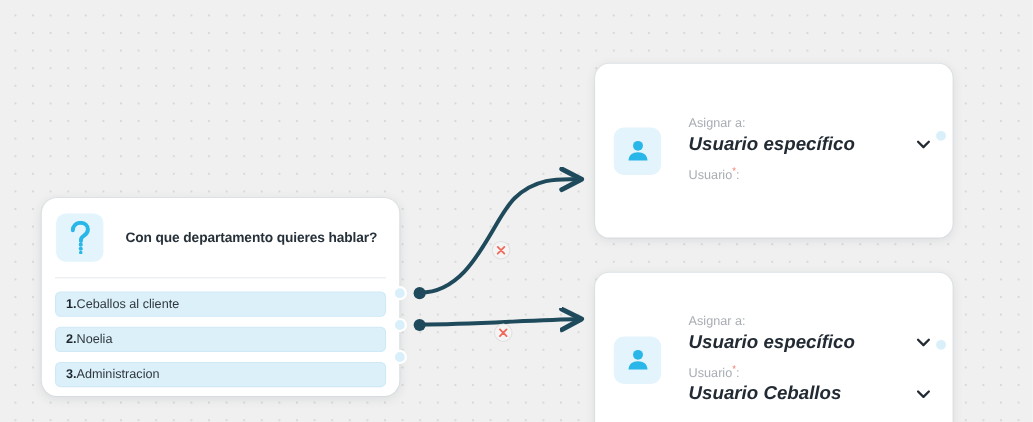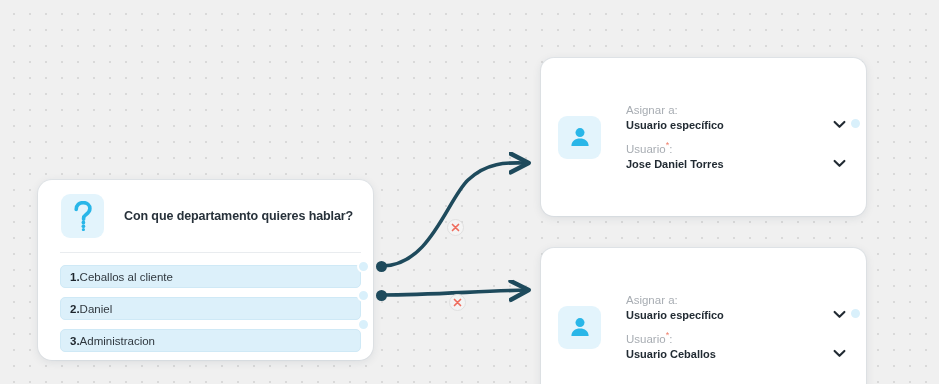--- a/index.html
+++ b/index.html
@@ -41,21 +41,20 @@
     box-shadow: 0 2px 10px rgba(30,50,70,0.10), 0 0 0 1px rgba(220,226,232,0.55);
   }
 
   
   #question-node {
     left: 38px;
     top: 180px;
     width: 325px;
     height: 180px;
     border-radius: 14px;
-    padding-left: 10px;
   }
   .q-header {
     display: flex;
     align-items: center;
     padding: 12px 14px 12px 13px;
     height: 48px;
     box-sizing: content-box;
   }
   .q-icon-box {
     width: 43px;
@@ -142,25 +141,26 @@
   }
   .a-label .req {
     color: #f0806c;
     font-size: 9px;
     vertical-align: super;
   }
   .a-select {
     display: flex;
     align-items: center;
     justify-content: space-between;
-    font-size: 11px;
+    font-size: 17px;
     font-weight: bold;
     color: #222b33;
     margin-bottom: 9px;
     padding-right: 2px;
+    font-style: italic;
   }
   .a-select:last-child { margin-bottom: 0; }
   .chev { flex: 0 0 auto; margin-left: 8px; }
 
   
   .port {
     position: absolute;
     width: 13px;
     height: 13px;
     border-radius: 50%;
@@ -224,21 +224,21 @@
 
     <div class="q-divider"></div>
 
     <div class="q-options">
       <div class="q-option">
         <span class="num">1.</span>
           <span>Ceballos al cliente</span>
       </div>
       <div class="q-option">
         <span class="num">2.</span>
-          <span>Daniel</span>
+          <span>Noelia</span>
       </div>
       <div class="q-option">
         <span class="num">3.</span>
           <span>Administracion</span>
       </div>
     </div>
   </div>
 
   <div class="port" style="left:357px; top:260px;"></div>
   <div class="port" style="left:357px; top:289px;"></div>
@@ -259,28 +259,20 @@
         <div class="a-label">Asignar a:</div>
         <div class="a-select">
           <span>Usuario específico</span>
           <span class="chev">
             <svg width="13" height="9" viewBox="0 0 13 9">
               <path d="M1.6,1.9 L6.5,6.8 L11.4,1.9" fill="none" stroke="#222b33" stroke-width="2.1" stroke-linecap="round" stroke-linejoin="round"></path>
             </svg>
           </span>
         </div>
         <div class="a-label"><span>Usuario</span><span class="req">*</span><span>:</span></div>
-        <div class="a-select">
-          <span>Jose Daniel Torres</span>
-          <span class="chev">
-            <svg width="13" height="9" viewBox="0 0 13 9">
-              <path d="M1.6,1.9 L6.5,6.8 L11.4,1.9" fill="none" stroke="#222b33" stroke-width="2.1" stroke-linecap="round" stroke-linejoin="round"></path>
-            </svg>
-          </span>
-        </div>
       </div>
     </div>
   </div>
   <div class="port" style="left:849px; top:117px;"></div>
 
   <div class="node assign-node" id="assign-node-2">
     <div class="a-body">
       <div class="a-icon-box">
         <svg width="24" height="24" viewBox="0 0 24 24">
           <circle cx="12" cy="7.6" r="4.5" fill="#29b6e8"></circle>

